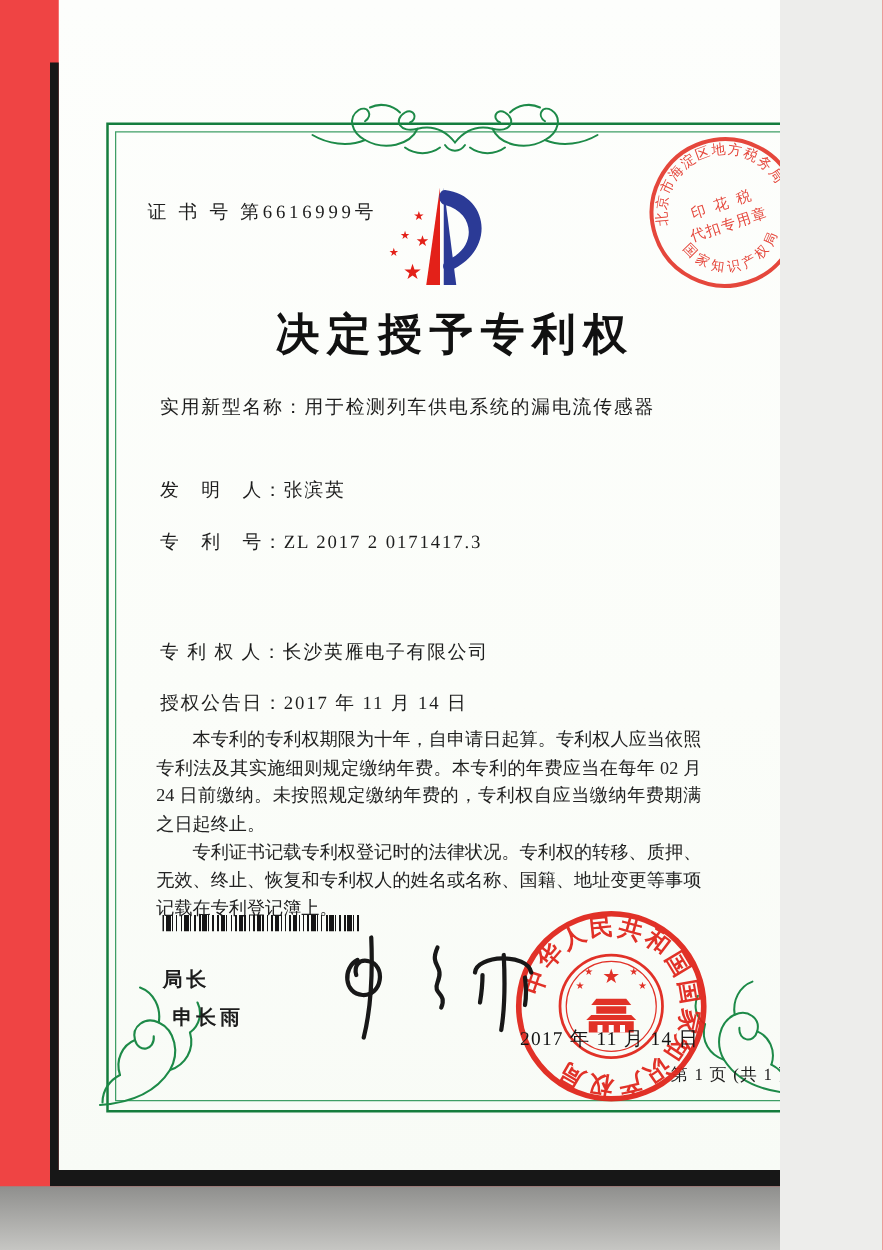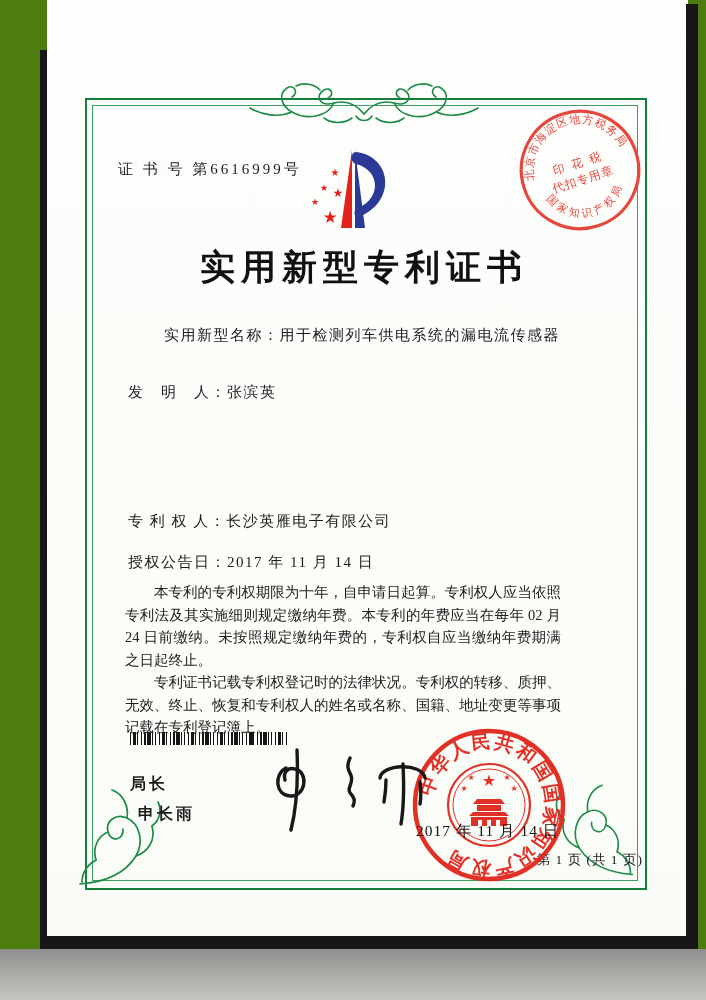--- a/index.html
+++ b/index.html
@@ -1,17 +1,17 @@
 <!DOCTYPE html>
 <html><head>
 <meta charset="utf-8">
 <style>
   html,body{margin:0;padding:0;}
   body{font-family:"Liberation Serif","DejaVu Serif",serif;background:#ededeb;}
-  #screen{position:relative;width:706px;height:1000px;overflow:hidden;background:#4d7c0f;}
+  #screen{position:relative;width:624px;height:1000px;overflow:hidden;background:#ef4444;}
 
   
   .scan-page{position:absolute;left:47px;top:0;width:641px;height:941px;
     background:linear-gradient(180deg,#fdfefc 0%,#fbfdf9 60%,#f8fbf6 100%);}
   .edge{position:absolute;background:#171717;}
   .edge-left{left:40px;top:50px;width:7px;height:891px;}
   .edge-right{left:686px;top:4px;width:12px;height:937px;}
   .edge-bottom{left:40px;top:936px;width:658px;height:13px;}
   .scanner-shadow{position:absolute;left:0;top:949px;width:706px;height:51px;
     background:linear-gradient(180deg,#8f8f8d,#c6c6c3);}
@@ -20,21 +20,21 @@
   .frame-outer{position:absolute;left:85px;top:98px;width:558px;height:788px;
     border:2.5px solid #157d3e;}
   .frame-inner{position:absolute;left:92px;top:105px;width:544px;height:774px;
     border:1px solid #3f9e66;}
 
   .txt{position:absolute;color:#1d1d1d;}
   .cert-no{left:118px;top:160px;font-size:15px;letter-spacing:3px;}
   .title{left:85px;top:244px;width:558px;text-align:center;font-size:35px;
     font-weight:bold;letter-spacing:6px;color:#111;}
   .field{left:128px;font-size:15px;letter-spacing:1.5px;white-space:nowrap;}
-  .f0{top:326px;margin-left:36px;} .f1{top:383px;} .f2{top:424px;} .f3{top:465px;} .f4{top:512px;} .f5{top:553px;}
+  .f0{top:316px;} .f1{top:383px;} .f2{top:424px;} .f3{top:465px;} .f4{top:512px;} .f5{top:553px;}
   .body-text{left:125px;top:581px;width:436px;font-size:14.5px;line-height:22.5px;
     text-align:justify;color:#222;}
   .body-text p{margin:0;text-indent:2em;}
   .barcode{position:absolute;left:130px;top:732px;width:158px;height:13px;
     background:repeating-linear-gradient(90deg,#151515 0 1.5px,transparent 1.5px 3px,
       #151515 3px 6.5px,transparent 6.5px 7.5px,#151515 7.5px 8.5px,transparent 8.5px 11px,
       #151515 11px 12px,transparent 12px 14.5px);}
   .sig-title{left:130px;top:774px;font-size:16px;font-weight:bold;
     font-family:"Liberation Sans","DejaVu Sans",sans-serif;letter-spacing:3px;}
   .sig-name{left:138px;top:804px;font-size:16px;font-weight:bold;
@@ -124,27 +124,30 @@
     <text font-size="10.5" fill="#e5473c" letter-spacing="1">
       <textPath href="#taxTop" startOffset="4">北京市海淀区地方税务局</textPath>
     </text>
     <text font-size="10" fill="#e5473c" letter-spacing="3">
       <textPath href="#taxBottom" startOffset="12">国家知识产权局</textPath>
     </text>
     <text x="60" y="57" font-size="11" fill="#e5473c" text-anchor="middle" letter-spacing="2">印 花 税</text>
     <text x="60" y="73" font-size="11" fill="#e5473c" text-anchor="middle" letter-spacing="1">代扣专用章</text>
   </svg>
 
-  <div class="txt title">实用新型专利证书</div>
+  <div class="txt title">决定授予专利权</div>
 
   <div class="txt field f0">
     <span>实用新型名称：</span><span>用于检测列车供电系统的漏电流传感器</span>
   </div>
   <div class="txt field f1">
     <span>发　明　人：</span><span>张滨英</span>
+  </div>
+  <div class="txt field f2">
+    <span>专　利　号：</span><span>ZL 2017 2 0171417.3</span>
   </div>
   <div class="txt field f4">
     <span>专 利 权 人：</span><span>长沙英雁电子有限公司</span>
   </div>
   <div class="txt field f5">
     <span>授权公告日：</span><span>2017 年 11 月 14 日</span>
   </div>
 
   <div class="txt body-text">
     <p>本专利的专利权期限为十年，自申请日起算。专利权人应当依照专利法及其实施细则规定缴纳年费。本专利的年费应当在每年 02 月 24 日前缴纳。未按照规定缴纳年费的，专利权自应当缴纳年费期满之日起终止。</p>

